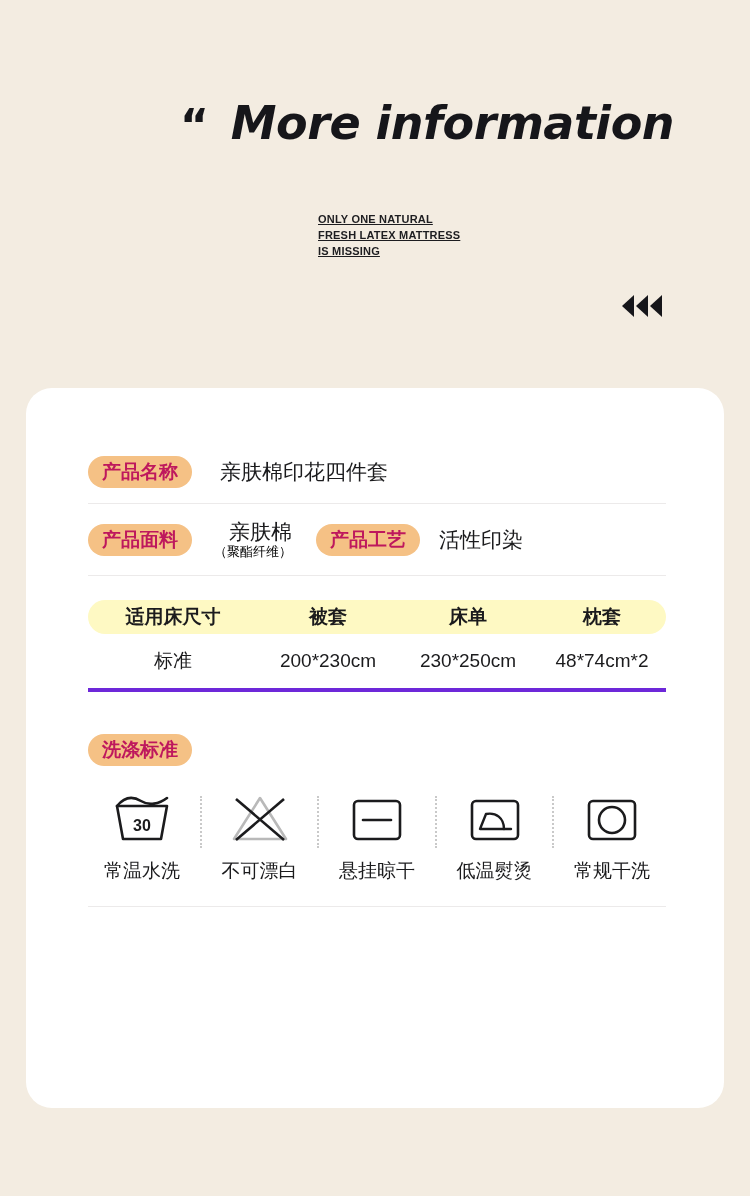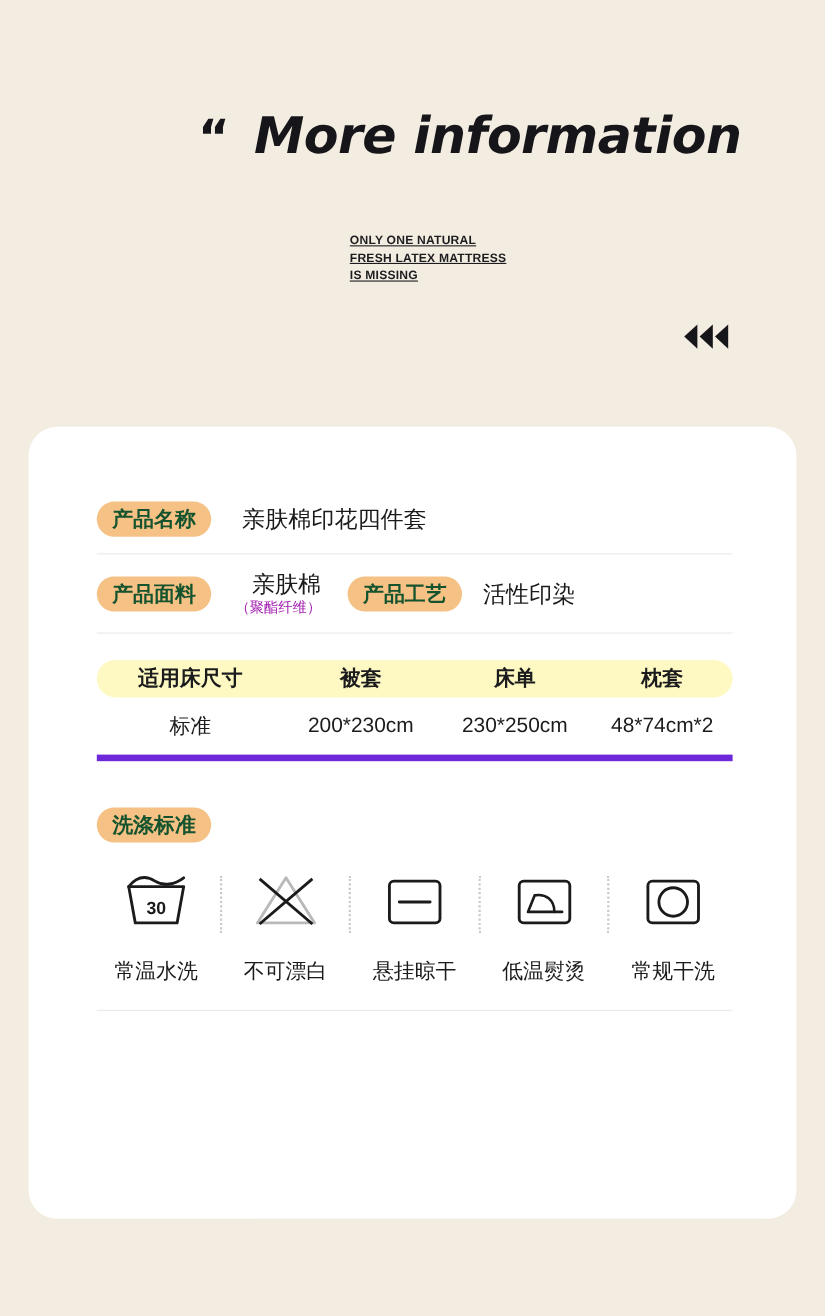--- a/index.html
+++ b/index.html
@@ -109,21 +109,21 @@
   .pill {
     display: inline-flex;
     align-items: center;
     justify-content: center;
     background: #f5c185;
     border-radius: 16px;
     height: 32px;
     padding: 0 14px;
     font-size: 19px;
     font-weight: 700;
-    color: #14532d;
+    color: #be185d;
     white-space: nowrap;
   }
 
   .row {
     display: flex;
     align-items: center;
     border-bottom: 1px solid #eceaea;
   }
 
   .row-1 { height: 64px; }
@@ -136,21 +136,21 @@
   .row-2 {
     height: 72px;
     align-items: center;
   }
   .fabric-val {
     margin-left: 22px;
     text-align: right;
     line-height: 1.05;
   }
   .fabric-main { font-size: 21px; color: #1b1b1d; }
-  .fabric-sub { font-size: 13px; color: #a21caf; margin-top: 2px; }
+  .fabric-sub { font-size: 13px; color: #000000; margin-top: 2px; }
   .row-2 .pill-2 { margin-left: 24px; }
   .row-2 .val2 {
     margin-left: 19px;
     font-size: 21px;
     color: #1b1b1d;
   }
 
   
   .size-head {
     margin-top: 24px;
@@ -170,41 +170,41 @@
   .c2 { width: 140px; }
   .c3 { width: 140px; }
   .c4 { width: 128px; }
 
   .size-body {
     height: 58px;
     display: flex;
     align-items: center;
     font-size: 19px;
     color: #1b1b1d;
-    border-bottom: 6px solid #6d28d9;
+    border-bottom: 4px solid #6d28d9;
   }
 
   
   .wash-label { margin-top: 42px; }
   .wash-icons {
     margin-top: 26px;
     display: flex;
     align-items: flex-start;
     justify-content: space-between;
     width: 578px;
     position: relative;
   }
   .wash-item {
     width: 108px;
     display: flex;
     flex-direction: column;
     align-items: center;
   }
   .wash-caption {
-    margin-top: 24px;
+    margin-top: 12px;
     font-size: 19px;
     color: #1b1b1d;
     white-space: nowrap;
   }
   .dotsep {
     width: 0;
     border-left: 2px dotted #c9c9c9;
     height: 52px;
     margin-top: 4px;
   }

